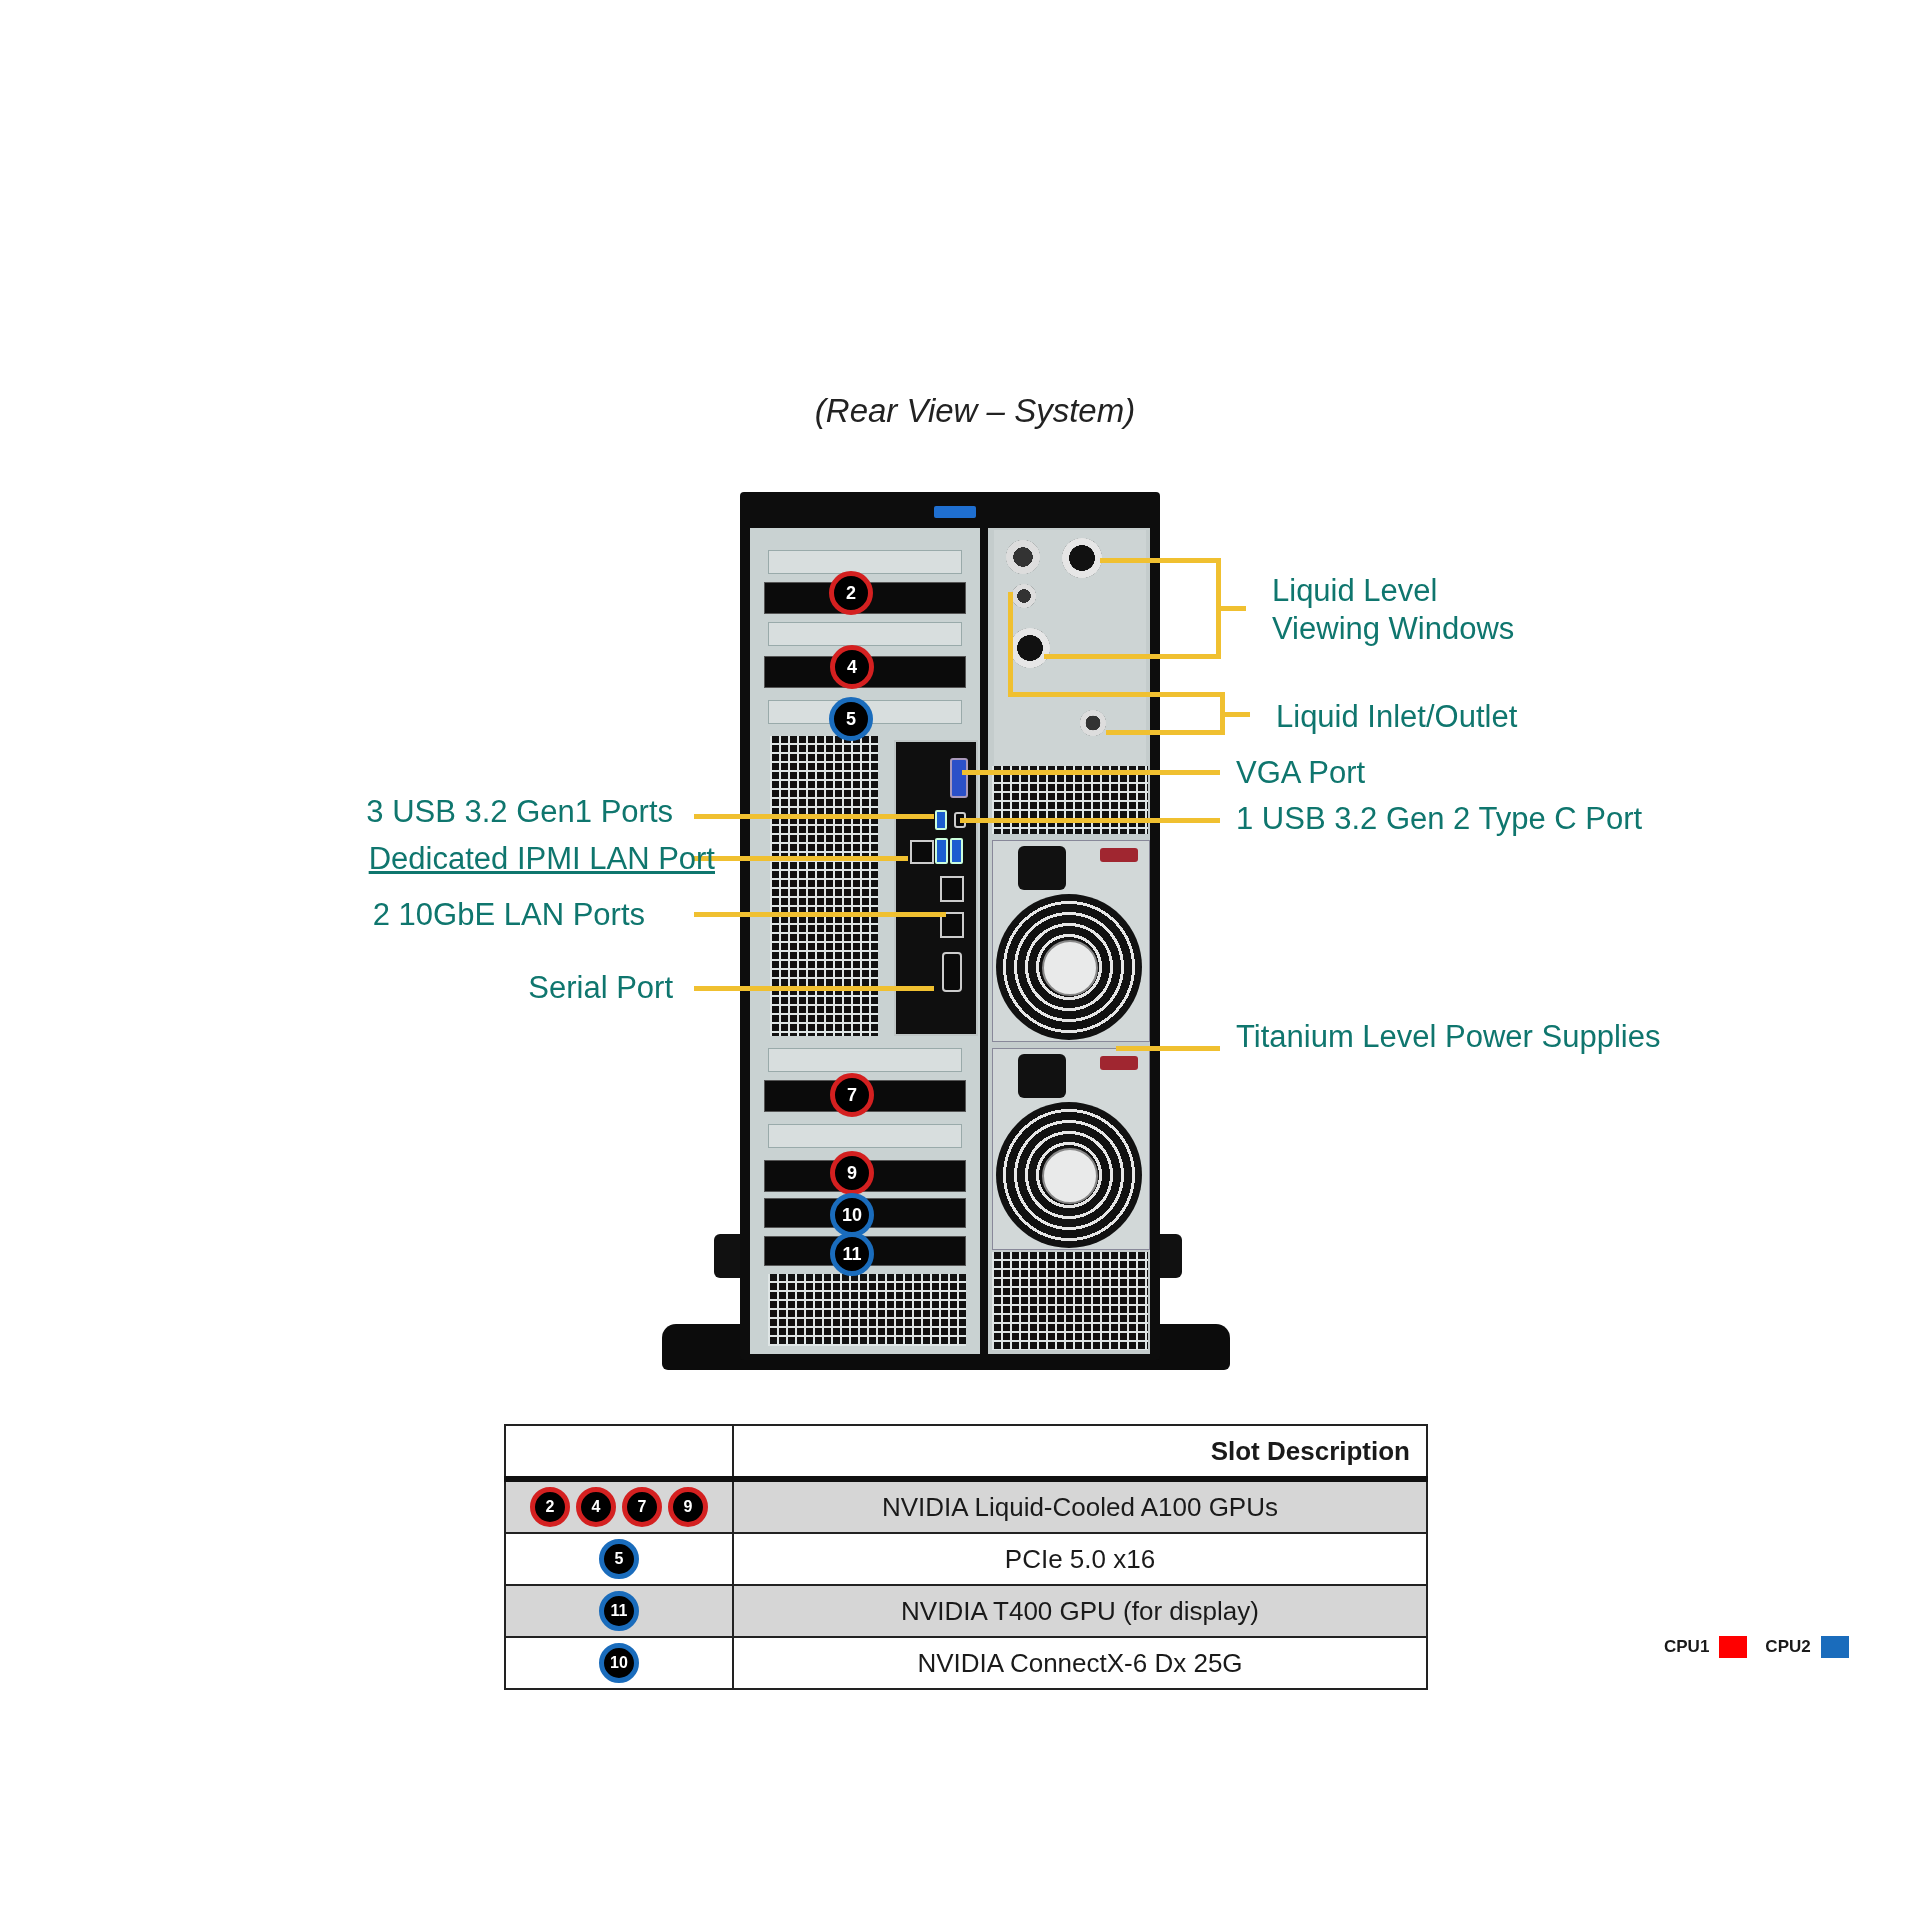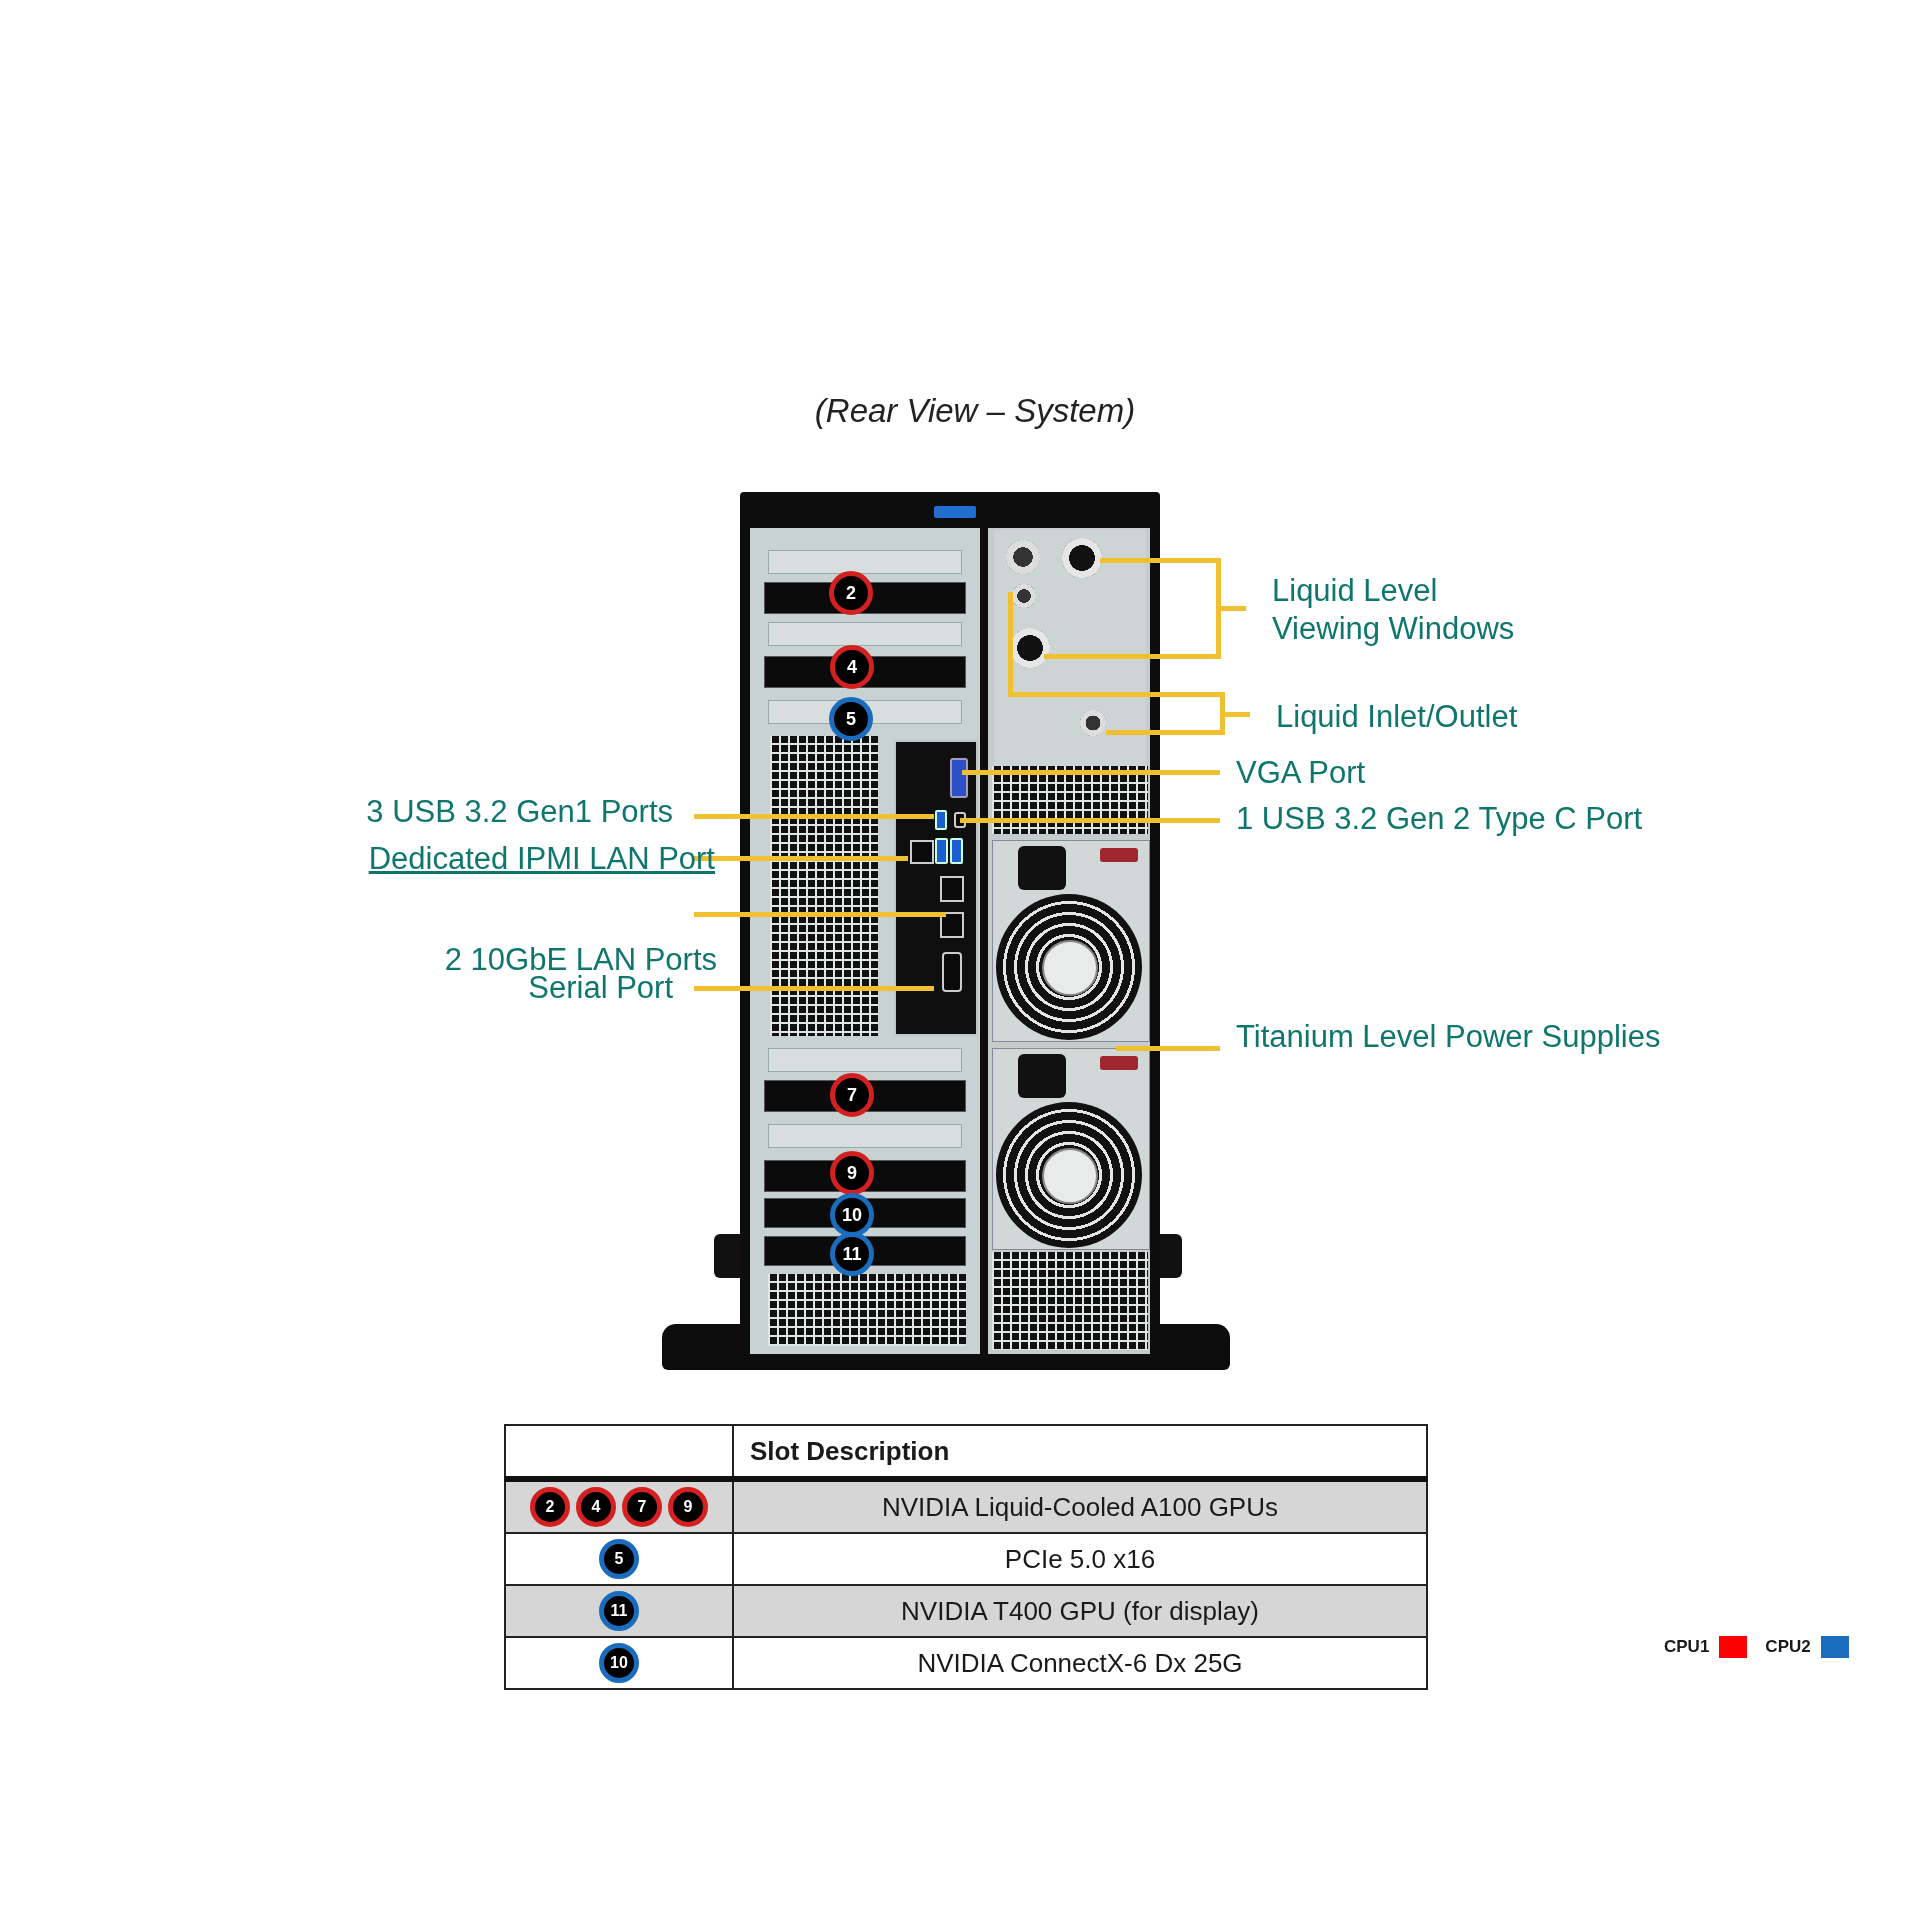--- a/index.html
+++ b/index.html
@@ -46,21 +46,21 @@
 
   
   .line { background:#f0c030; height:5px; }
   .vline { background:#f0c030; width:5px; }
   .label { font-size:31px; color:#0f766e; line-height:38px; white-space:nowrap; }
   .label.right-align { text-align:right; }
 
   
   .slot-table { left:504px; top:1424px; width:924px; border-collapse:collapse; font-size:26px; }
   .slot-table td, .slot-table th { border:2px solid #222; height:50px; padding:0 16px; }
-  .slot-table th { font-weight:bold; text-align:left; background:#fff; border-bottom:6px solid #111; }
+  .slot-table th { font-weight:bold; text-align:right; background:#fff; border-bottom:6px solid #111; }
   .slot-table td.desc { text-align:center; }
   .slot-table td.badges { width:226px; text-align:center; padding:0; }
   .slot-table tr.shaded td { background:#d6d6d6; }
   .mini-badges { display:flex; justify-content:center; gap:6px; }
   .mini-badges .badge { width:30px; height:30px; font-size:16px; }
 
   .legend { left:1664px; top:1636px; display:flex; align-items:center; gap:10px; font-size:17px; font-weight:bold; }
   .swatch { width:28px; height:22px; display:inline-block; }
 </style>
 </head>
@@ -174,21 +174,21 @@
 </div>
 <div class="abs label" style="left:1276px;top:698px;">Liquid Inlet/Outlet</div>
 <div class="abs label" style="left:1236px;top:754px;">VGA Port</div>
 <div class="abs label" style="left:1236px;top:800px;">1 USB 3.2 Gen 2 Type  C Port</div>
 <div class="abs label" style="left:1236px;top:1018px;">
   <div>Titanium  Level  Power Supplies</div>
 </div>
 
 <div class="abs label right-align" style="right:1247px;top:793px;">3 USB 3.2 Gen1  Ports</div>
 <div class="abs label right-align" style="right:1205px;top:840px;text-decoration:underline;">Dedicated IPMI  LAN Port</div>
-<div class="abs label right-align" style="right:1203px;top:896px;margin-top:45px;">2 10GbE LAN Ports</div>
+<div class="abs label right-align" style="right:1275px;top:896px;">2 10GbE LAN Ports</div>
 <div class="abs label right-align" style="right:1247px;top:969px;">Serial Port</div>
 
 <table class="abs slot-table">
   <thead>
     <tr>
       <th></th>
       <th>Slot Description</th>
     </tr>
   </thead>
   <tbody>

